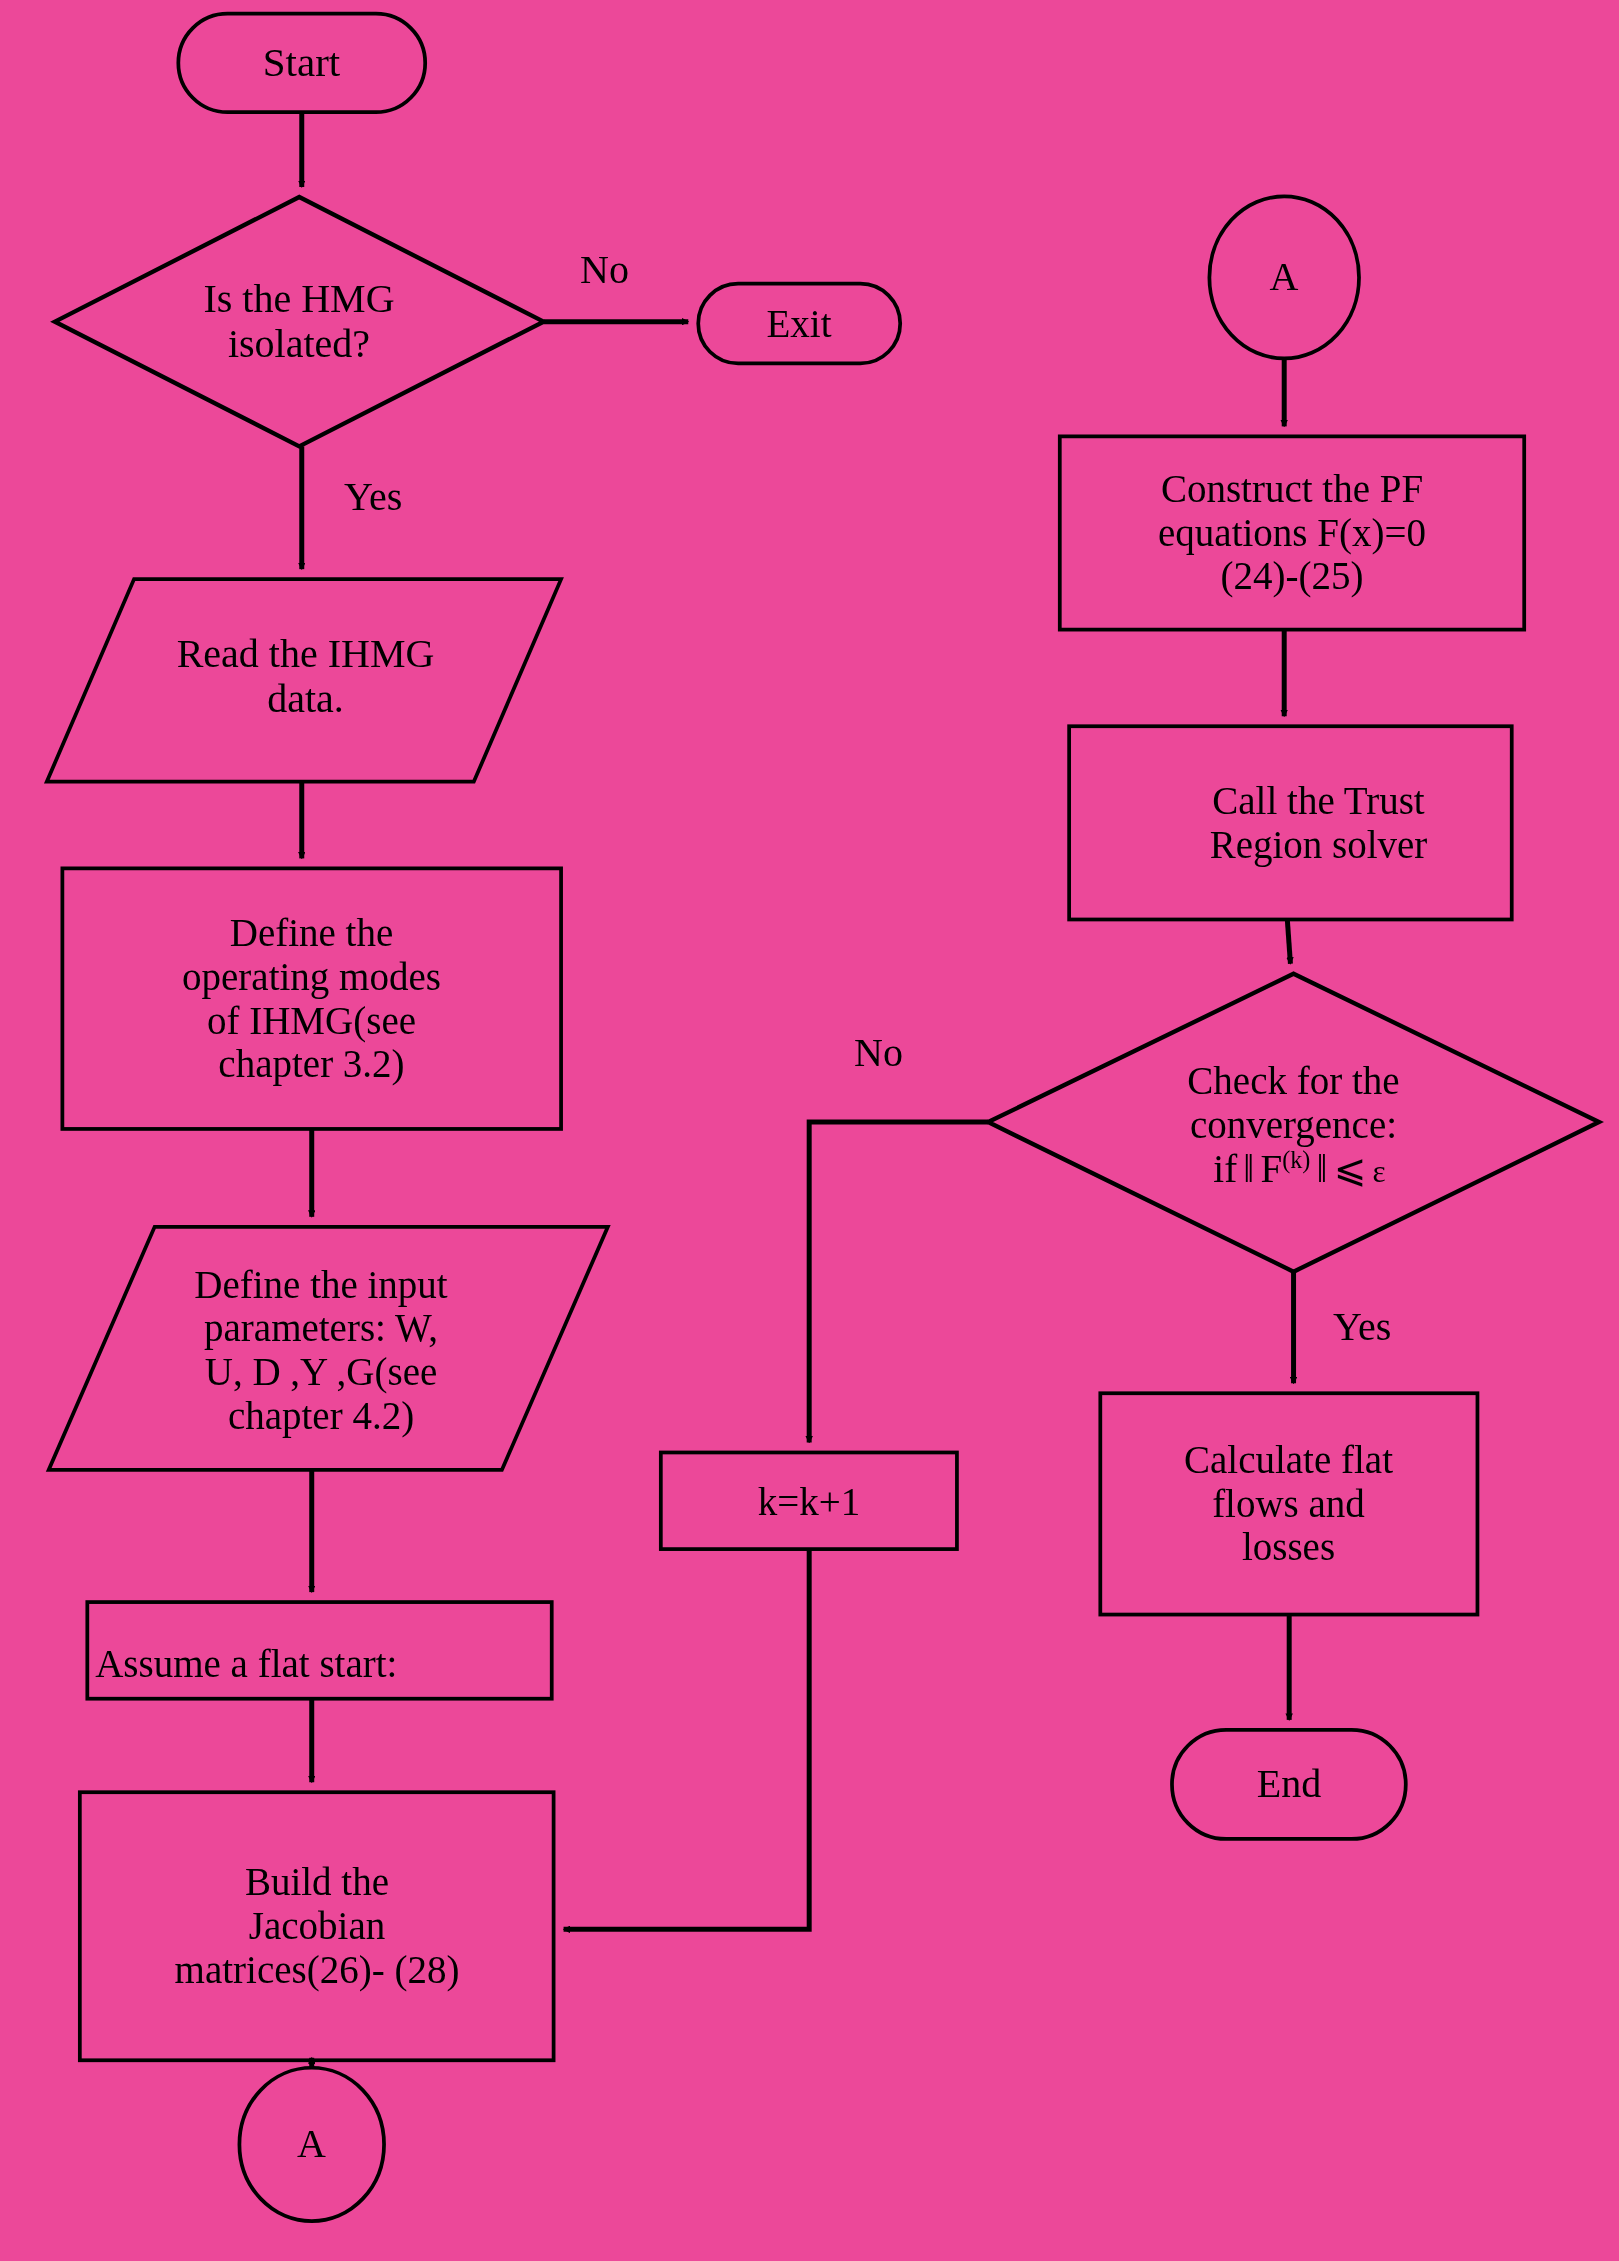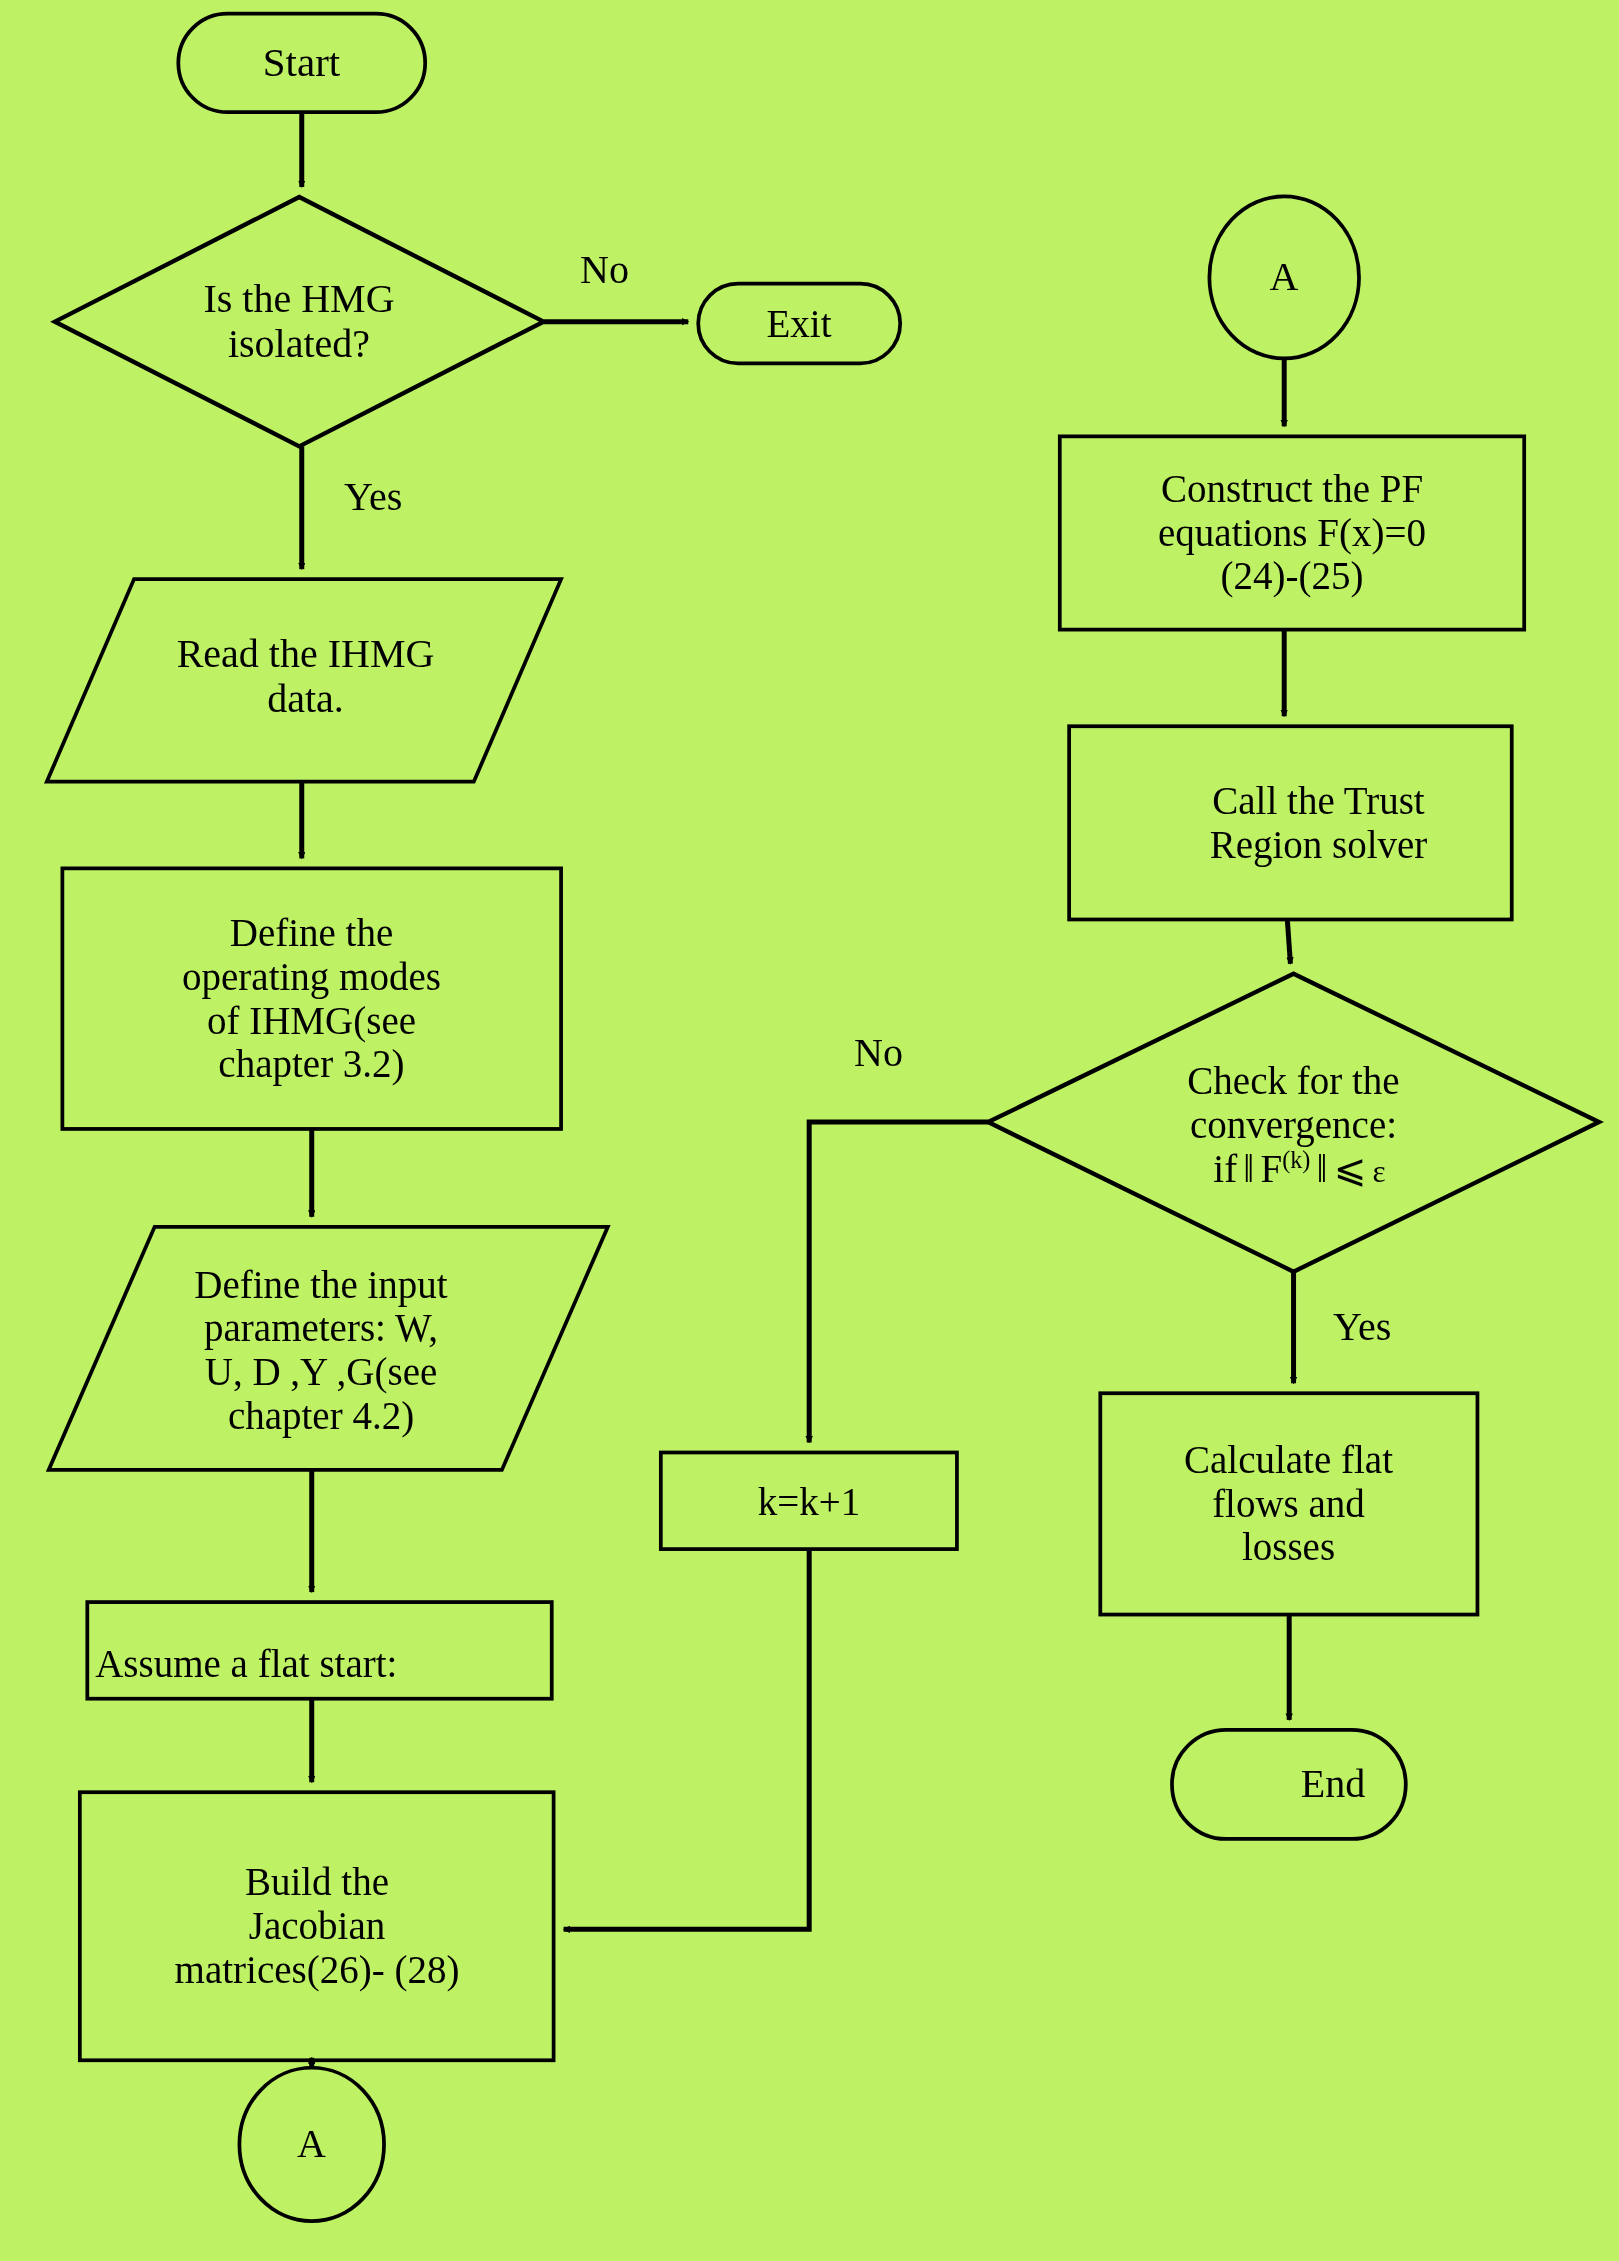--- a/index.html
+++ b/index.html
@@ -1,17 +1,17 @@
 <!DOCTYPE html>
 <html style="font-size:10px"><head>
 <meta charset="utf-8">
 <style>
   html,body{margin:0;padding:0;background:#ffffff;}
   body{font-family:"Liberation Serif", serif;}
-  #canvas{position:relative;width:1619px;height:2261px;background:#bef264;overflow:hidden;}
+  #canvas{position:relative;width:1619px;height:2261px;background:#ec4899;overflow:hidden;}
   svg.flow{position:absolute;top:0;left:0;width:1619px;height:2261px;}
   .shape-text{
     position:absolute;
     display:flex;
     align-items:center;
     justify-content:center;
     text-align:center;
     font-family:"Liberation Serif", serif;
     color:#000000;
     line-height:1.12;
@@ -151,21 +151,21 @@
       <span style="font-size:0.8em">ε</span>
     </div>
   </div>
 
   <div class="shape-text ft-62" style="left:661px;top:1453px;width:296px;height:97px;">k=k+1</div>
 
   <div class="shape-text ft-62" style="left:1100px;top:1393px;width:377px;height:221px;">Calculate flat
 flows and
 losses</div>
 
-  <div class="shape-text ft-64" style="left:1216px;top:1730px;width:234px;height:109px;">End</div>
+  <div class="shape-text ft-64" style="left:1172px;top:1730px;width:234px;height:109px;">End</div>
 
   <div class="edge-label ft-64" style="left:580px;top:246px;">No</div>
 
   <div class="edge-label ft-64" style="left:344px;top:473px;">Yes</div>
 
   <div class="edge-label ft-64" style="left:854px;top:1029px;">No</div>
 
   <div class="edge-label ft-64" style="left:1333px;top:1303px;">Yes</div>
 
 </div>

